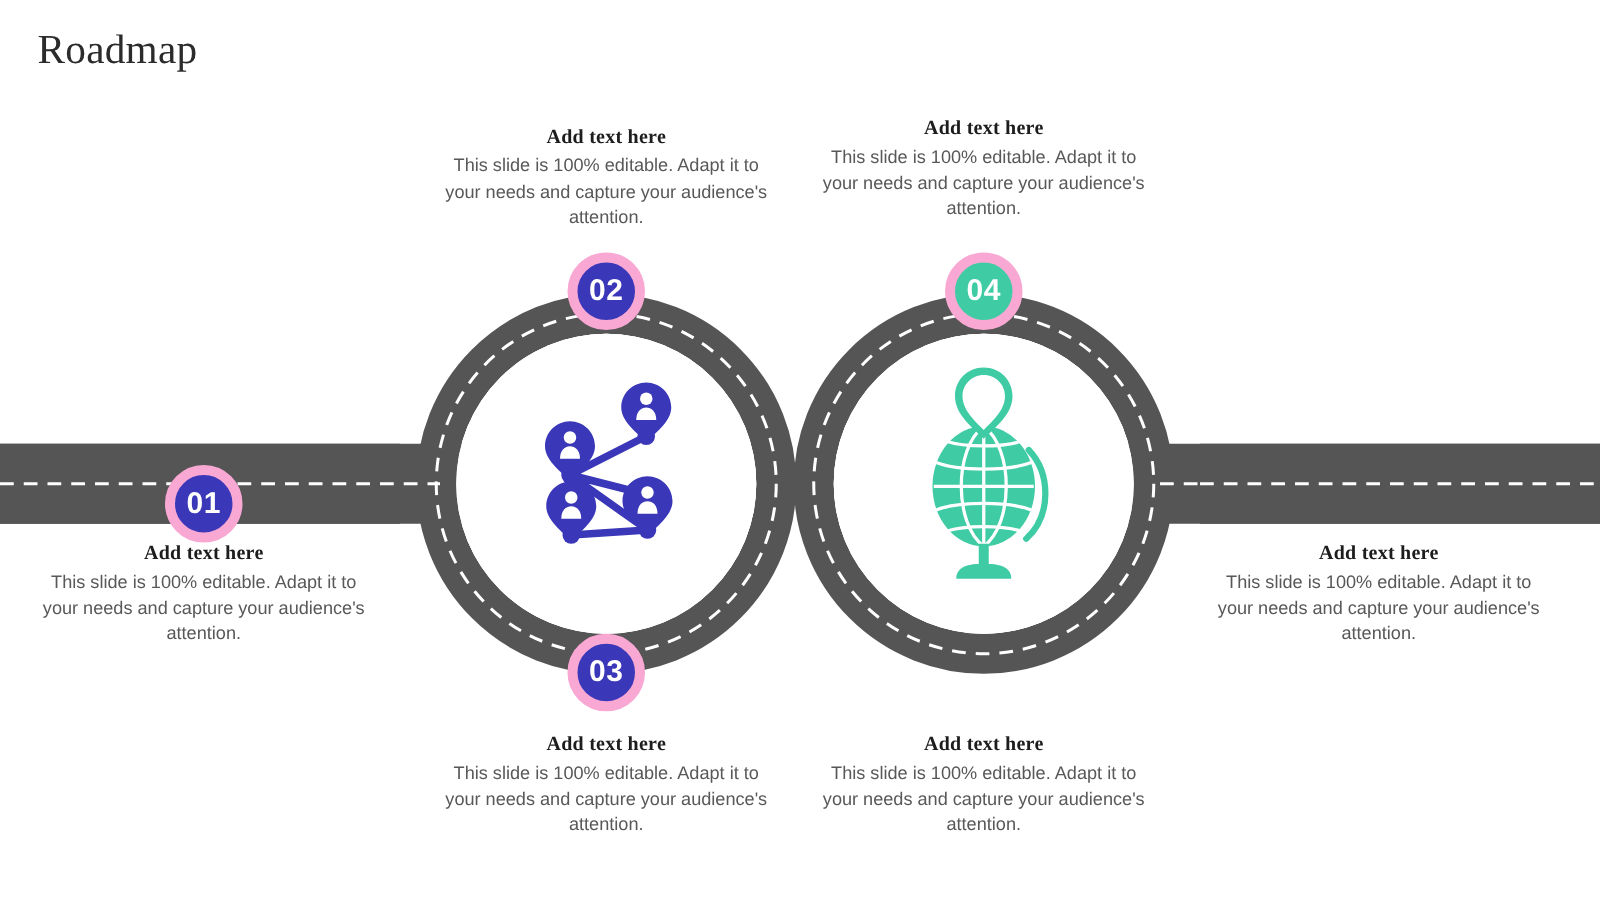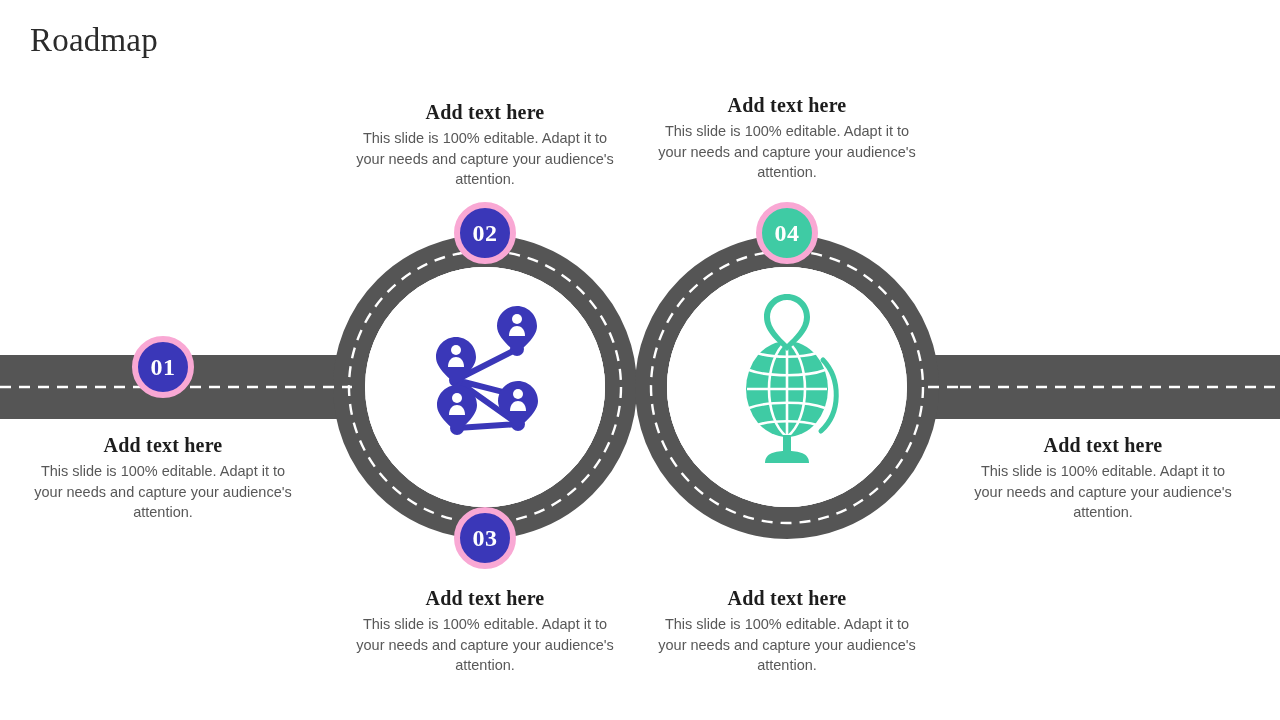--- a/index.html
+++ b/index.html
@@ -43,40 +43,40 @@
     height: 720px;
   }
 
   
   .step-badge {
     position: absolute;
     width: 62px;
     height: 62px;
     border-radius: 50%;
     box-sizing: border-box;
-    border: 6px solid #f9a8d4;
+    border: 8px solid #f9a8d4;
     display: flex;
     align-items: center;
     justify-content: center;
-    font-family: Liberation Serif, serif;
+    font-family: Liberation Sans, sans-serif;
     font-size: 24px;
     font-weight: 700;
     color: #ffffff;
     letter-spacing: 0.5px;
   }
   .step-badge .badge-num { line-height: 1; }
 
   
   .text-block {
     position: absolute;
     text-align: center;
   }
   .text-block .tb-heading {
     font-family: "Liberation Serif", serif;
-    font-size: 20px;
+    font-size: 16px;
     font-weight: 700;
     color: #1d1d1d;
     margin: 0 0 4px 0;
     letter-spacing: 0.2px;
   }
   .text-block .tb-body {
     font-family: "Liberation Sans", sans-serif;
     font-size: 14.5px;
     font-weight: 400;
     color: #585858;
@@ -173,21 +173,21 @@
 
       <rect x="-4" y="48" width="8" height="18"></rect>
 
       <path d="M-22 76 C-22 66 -12 64 0 64 C12 64 22 66 22 76 Z"></path>
 
       <path d="M0 -93 C-13 -93 -23 -83 -23 -70 C-23 -55 -8 -44 0 -36 C8 -44 23 -55 23 -70 C23 -83 13 -93 0 -93 Z" fill="#3fcba4"></path>
       <path d="M0 -87 C-10 -87 -17 -79 -17 -70 C-17 -59 -7 -50 0 -43 C7 -50 17 -59 17 -70 C17 -79 10 -87 0 -87 Z" fill="#ffffff"></path>
     </g>
   </svg>
 
-  <div class="step-badge" style="left:132px; top:336px; background:#3a37b8;">
+  <div class="step-badge" style="left:132px; top:372px; background:#3a37b8;">
     <span class="badge-num">01</span>
   </div>
 
   <div class="step-badge" style="left:454px; top:202px; background:#3a37b8;">
     <span class="badge-num">02</span>
   </div>
 
   <div class="step-badge" style="left:454px; top:507px; background:#3a37b8;">
     <span class="badge-num">03</span>
   </div>

